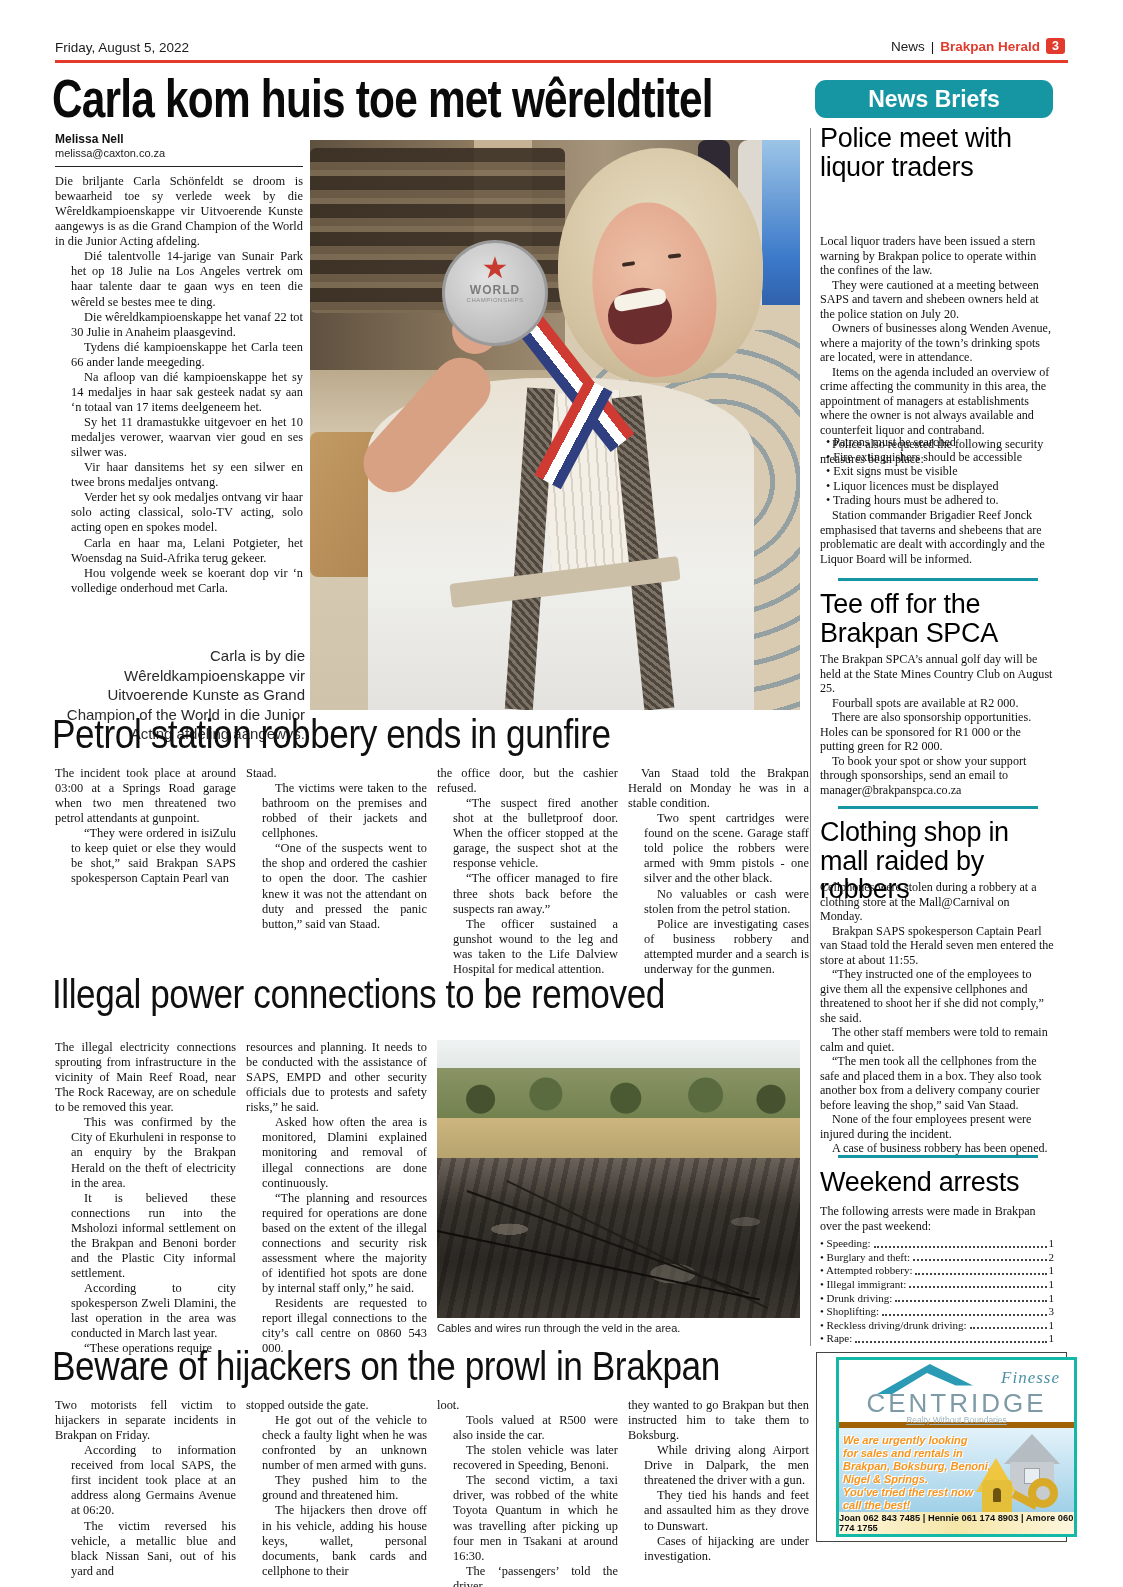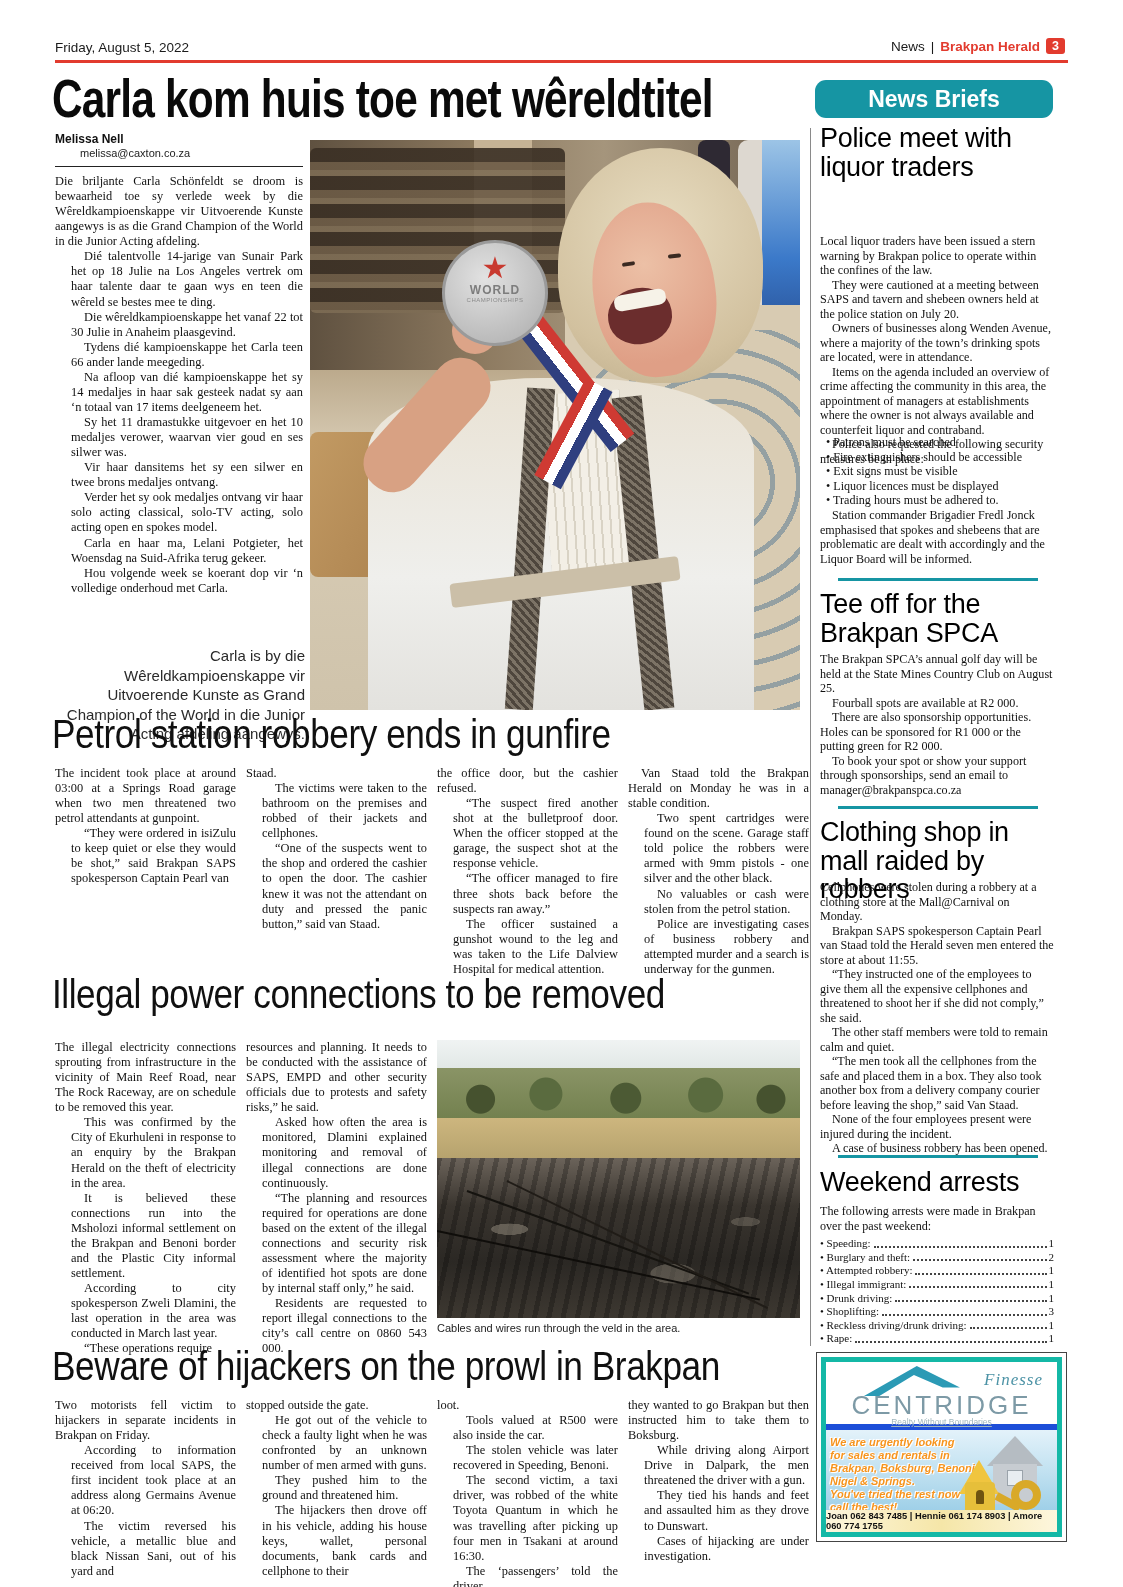--- a/index.html
+++ b/index.html
@@ -20,21 +20,21 @@
       transform:scaleX(.80);transform-origin:left top;white-space:nowrap;color:#0a0a0a;}
   .sec-headline{font-size:40px;font-weight:400;letter-spacing:-.5px;transform:scaleX(.88);
       transform-origin:left top;white-space:nowrap;color:#101010;}
 
   
   .nb-banner{left:815px;top:80px;width:238px;height:38px;background:#1695a3;border-radius:11px;
       display:flex;align-items:center;justify-content:center;color:#fff;font-weight:bold;font-size:23px;}
 
   
   .byline-name{left:55px;top:132px;font-size:12px;font-weight:bold;}
-  .byline-mail{left:55px;top:147px;font-size:11px;color:#222;margin-left:25px;}
+  .byline-mail{left:55px;top:147px;font-size:11px;color:#222;}
   .body-col{font-size:12.4px;line-height:1.215;text-align:justify;}
   .body-col p{margin:0;}
   .body-col p + p{text-indent:13px;margin-left:16px;}
   .body-col.first-indent p:first-child{text-indent:13px;}
   .lead-body{left:55px;top:166px;width:248px;border-top:1.5px solid #222;padding-top:7px;}
   .photo-caption{left:50px;top:646px;width:255px;font-size:15px;line-height:1.3;text-align:right;
       color:#2a2a2a;font-family:"Liberation Sans",sans-serif;}
 
   
   .vdiv{left:810px;top:128px;width:1px;height:1218px;background:#8a8a8a;}
@@ -57,21 +57,21 @@
 
   
   .photo2{left:437px;top:1040px;width:363px;height:278px;overflow:hidden;background:#2e2b27;}
   .veld-caption{left:437px;top:1322px;width:363px;font-size:11px;color:#1d1d1d;font-family:"Liberation Sans",sans-serif;}
 
   
   .colw{width:181px;}
 
   
   .ad{left:816px;top:1352px;width:251px;height:190px;border:1px solid #444;background:#fff;padding:4px;box-sizing:border-box;}
-  .ad-inner{width:100%;height:100%;border:5px solid #14b8a6;box-sizing:border-box;background:#1d4ed8;position:relative;overflow:hidden;}
+  .ad-inner{width:100%;height:100%;border:3px solid #14b8a6;box-sizing:border-box;background:#a16207;position:relative;overflow:hidden;margin-left:15px;}
   .ad-top{position:absolute;left:0;top:0;right:0;height:62px;background:#fff;}
   .ad-finesse{position:absolute;right:14px;top:8px;font-family:"Liberation Serif",serif;font-style:italic;
       font-size:17px;color:#4d93a6;letter-spacing:1px;}
   .ad-roof{position:absolute;left:38px;top:4px;width:96px;height:30px;background:#2b9ab5;
       clip-path:polygon(0 100%,55% 0,100% 72%,82% 72%,52% 30%,16% 100%);}
   .ad-brand{position:absolute;left:0;right:0;top:28px;text-align:center;font-family:"Liberation Sans",sans-serif;
       font-size:26px;color:#7d9aa6;letter-spacing:3px;font-weight:400;}
   .ad-tagline{position:absolute;left:0;right:0;top:55px;text-align:center;font-family:"Liberation Sans",sans-serif;
       font-size:8.5px;color:#9fb6bd;text-decoration:underline;}
   .ad-mid{position:absolute;left:0;right:0;top:68px;bottom:22px;background:linear-gradient(180deg,#e3f2fa 0%,#bfe0f0 55%,#9fd0e8 100%);}
@@ -161,21 +161,21 @@
       <p>Police also requested the following security measures be in place:</p>
     </div>
   <div class="abs nb-body bullets" style="top:435px;">
       <p>• Patrons must be searched</p>
       <p>• Fire extinguishers should be accessible</p>
       <p>• Exit signs must be visible</p>
       <p>• Liquor licences must be displayed</p>
       <p>• Trading hours must be adhered to.</p>
     </div>
   <div class="abs nb-body indent-first" style="top:508px;">
-      <p>Station commander Brigadier Fredl Jonck emphasised that spokes and shebeens that are problematic are dealt with accordingly and the Liquor Board will be informed.</p>
+      <p>Station commander Brigadier Reef Jonck emphasised that taverns and shebeens that are problematic are dealt with accordingly and the Liquor Board will be informed.</p>
     </div>
   <div class="abs teal-rule" style="top:578px;"></div>
 
   <div class="abs nb-head" style="top:590px;">Tee off for the Brakpan SPCA</div>
   <div class="abs nb-body" style="top:652px;">
       <p>The Brakpan SPCA’s annual golf day will be held at the State Mines Country Club on August 25.</p>
       <p>Fourball spots are available at R2 000.</p>
       <p>There are also sponsorship opportunities. Holes can be sponsored for R1 000 or the putting green for R2 000.</p>
       <p>To book your spot or show your support through sponsorships, send an email to manager@brakpanspca.co.za</p>
     </div>

